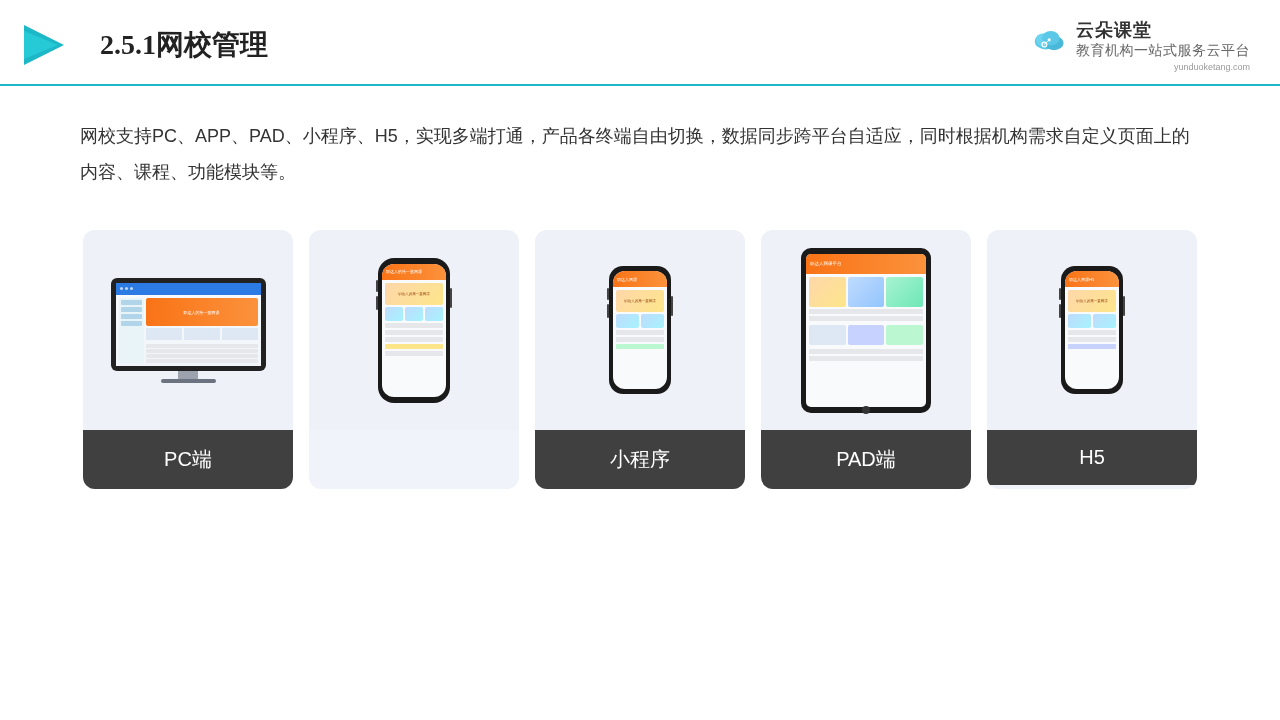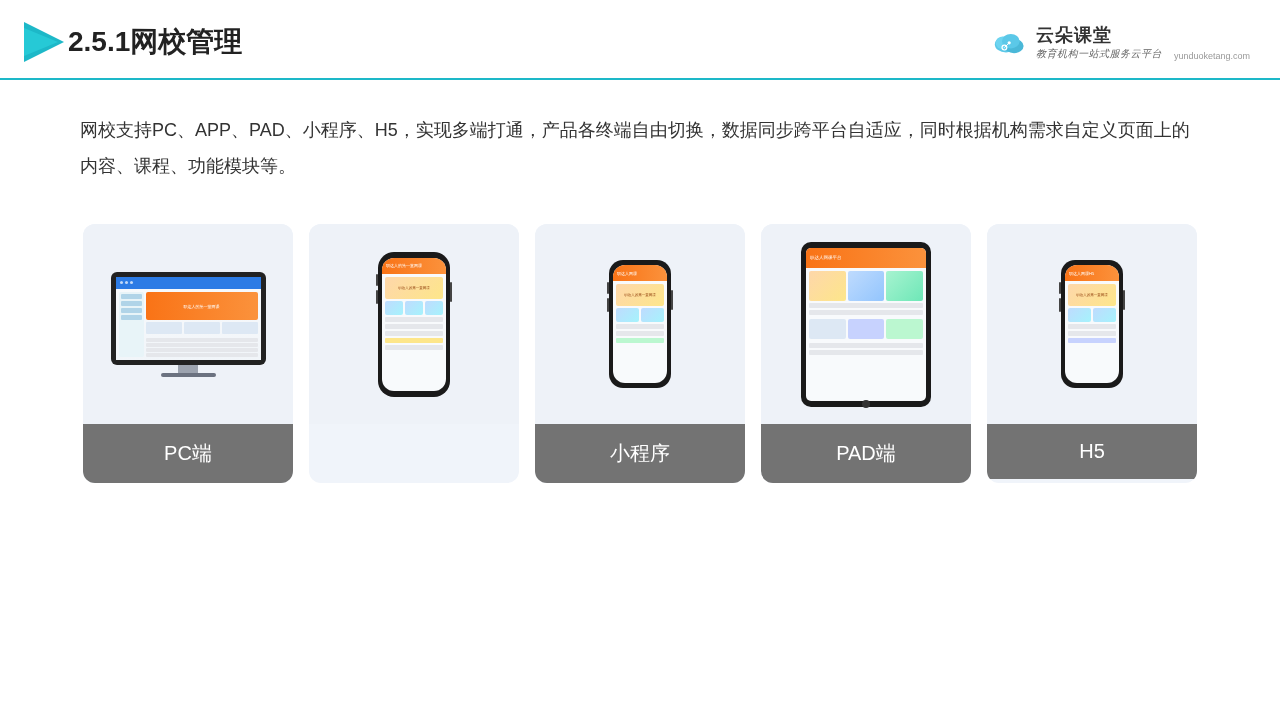--- a/index.html
+++ b/index.html
@@ -17,21 +17,22 @@
       display: flex;
       align-items: center;
       justify-content: space-between;
       padding: 18px 30px 12px 20px;
       border-bottom: 2px solid #1db8c8;
     }
 
     .header-left {
       display: flex;
       align-items: center;
-      gap: 0;
+      gap: 32px;
+      font-family: Liberation Serif, serif;
     }
 
     .logo-arrow {
       width: 48px;
       height: 48px;
     }
 
     .page-title {
       font-size: 28px;
       font-weight: bold;
@@ -39,23 +40,23 @@
     }
 
     .header-right {
       display: flex;
       align-items: center;
       gap: 8px;
     }
 
     .brand-logo {
       display: flex;
-      flex-direction: row;
+      flex-direction: column;
       align-items: flex-end;
-      gap: 12px;
+      gap: 2px;
     }
 
     .brand-logo-icon {
       display: flex;
       align-items: center;
       gap: 6px;
     }
 
     .cloud-icon {
       width: 40px;
@@ -63,24 +64,23 @@
     }
 
     .brand-name {
       font-size: 18px;
       font-weight: bold;
       color: #333;
       letter-spacing: 1px;
     }
 
     .brand-sub {
-      font-size: 10px;
+      font-size: 14px;
       color: #666;
       letter-spacing: 0.5px;
-      font-style: italic;
     }
 
     .brand-url {
       font-size: 9px;
       color: #999;
     }
 
     
     .description {
       padding: 32px 80px 20px 80px;
@@ -112,21 +112,21 @@
       height: 200px;
       display: flex;
       align-items: center;
       justify-content: center;
       background: #eef2f8;
       padding: 16px;
     }
 
     .card-label {
       width: 100%;
-      background: #737373;
+      background: #404040;
       color: white;
       font-size: 20px;
       text-align: center;
       padding: 16px 0;
       font-weight: 500;
     }
 
     
     
     .pc-mockup {

